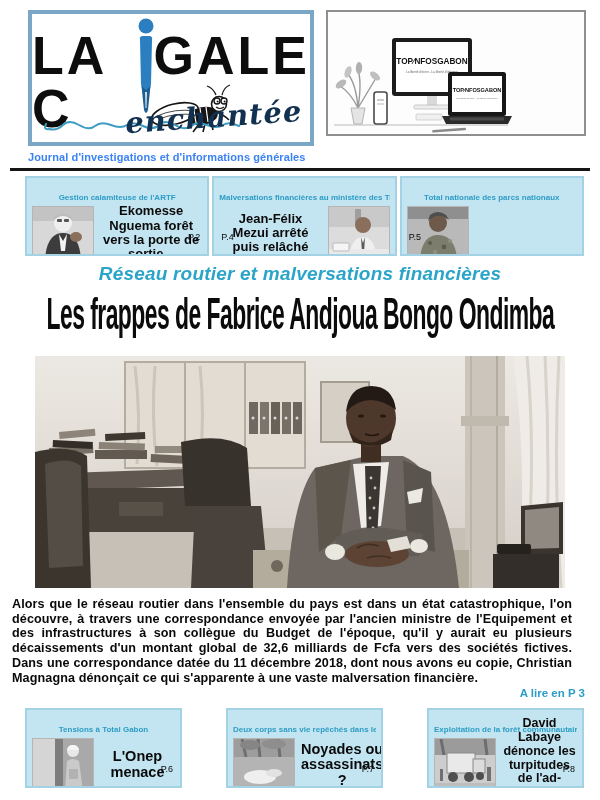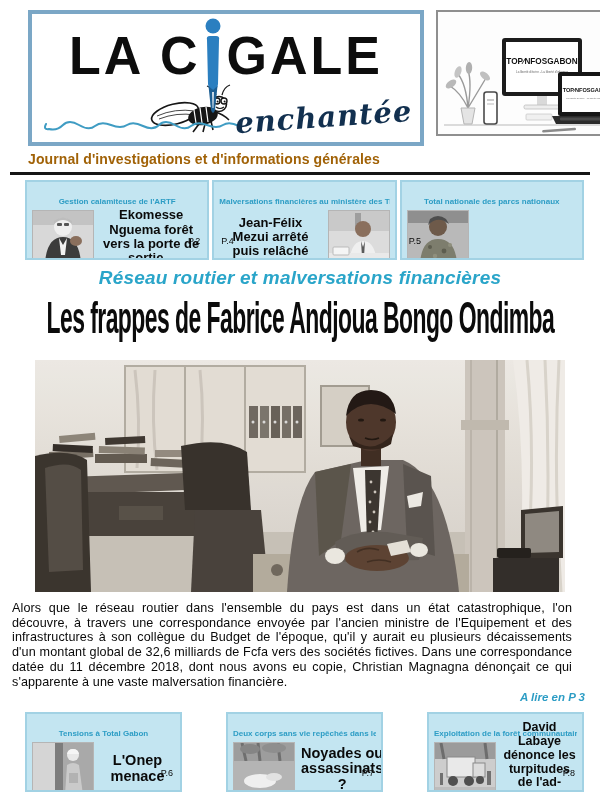--- a/index.html
+++ b/index.html
@@ -4,41 +4,41 @@
 <style>
   * { margin:0; padding:0; box-sizing:border-box; }
   body { background:#fff; }
   .page {
     width:600px; height:800px; background:#ffffff; position:relative;
     font-family:"Liberation Sans", sans-serif; overflow:hidden; margin:0 auto;
   }
   
   .mast-row { display:flex; gap:12px; padding:10px 14px 0 28px; align-items:flex-start; }
   .brandbox {
-    width:396px; height:136px; border:4px solid #7ba7c6; background:#fff;
+    width:286px; height:136px; border:4px solid #7ba7c6; background:#fff;
     position:relative; flex:none;
   }
   .brand-line { display:flex; justify-content:center; align-items:flex-start; margin-top:16px; height:60px; }
   .brand-word {
     font-size:52px; font-weight:900; letter-spacing:3px; line-height:52px; color:#0d0d0d;
     font-family:"Liberation Sans", sans-serif; transform:scaleY(1.02);
   }
   .pen-slot { width:26px; position:relative; z-index:3; }
   .pen-slot svg { position:absolute; top:-12px; left:1px; }
   .script-word {
     position:absolute; right:8px; bottom:8px; font-size:29px; color:#12304f;
     font-family:"DejaVu Serif", serif; font-style:italic; font-weight:bold;
     transform:rotate(-4deg); letter-spacing:1px;
   }
   .cicada { position:absolute; left:115px; bottom:4px; }
   .squiggle { position:absolute; left:10px; bottom:6px; }
   .adbox { flex:1; height:126px; border:2px solid #8f8f8f; background:#fdfdfd; position:relative; }
   
   .info-bar { display:flex; justify-content:space-between; align-items:baseline; padding:5px 16px 4px 28px; }
-  .info-tagline { font-weight:bold; font-size:14px; color:#a16207; letter-spacing:0.1px;text-align:right; }
+  .info-tagline { font-weight:bold; font-size:11px; color:#3b82f6; letter-spacing:0.1px;text-align:right; }
   .info-issue { font-weight:bold; font-size:10.5px; color:#0d0d0d; }
   .rule { height:3px; background:#151515; margin:1px 10px 0 10px; }
   
   .teaser-row { display:flex; gap:3px; padding:5px 16px 0 25px; }
   .teaser {
     flex:1; height:80px; background:#c3e5f1; border:2px solid #a2d2e4;
     padding:14px 5px 2px 5px; position:relative; overflow:hidden;
   }
   .kicker { text-align:center; color:#2d9dc5; font-size:8px; font-weight:bold; line-height:11px; white-space:nowrap; overflow:hidden; }
   .teaser-body { display:flex; gap:6px; align-items:center; height:58px; margin-top:1px; }
@@ -51,24 +51,24 @@
   .t-page.pr { right:7px; } .t-page.pl { left:7px; }
   
   .lead-kicker { text-align:center; color:#2aa5c9; font-weight:bold; font-size:19px; margin-top:7px; letter-spacing:0.2px;font-style:italic; }
   .headline { height:54px; display:flex; justify-content:center; align-items:center; overflow:visible; margin-top:2px; }
   .headline span {
     font-size:41px; font-weight:900; color:#0b0b0b; white-space:nowrap;
     letter-spacing:-1px; transform:scaleX(0.56) scaleY(1.08); transform-origin:center;
   }
   .lead-photo { width:530px; height:232px; margin:15px auto 0 auto; display:block; }
   .lead-body {
-    margin:9px 28px 0 12px; font-size:12.6px; font-weight:normal; line-height:1.17;
+    margin:9px 28px 0 12px; font-size:12.6px; font-weight:bold; line-height:1.17;
     text-align:justify; color:#090909; letter-spacing:0.1px;
   }
-  .read-more { text-align:right; margin:2px 15px 0 0; color:#2d9dc5; font-weight:bold; font-size:11.5px;font-style:italic; }
+  .read-more { text-align:right; margin:2px 15px 0 0; color:#2d9dc5; font-weight:bold; font-size:11.5px; }
 </style>
 </head>
 <body>
 
 <div class="page">
 
   <div class="mast-row">
 
     <div class="brandbox">
       <div class="brand-line">

